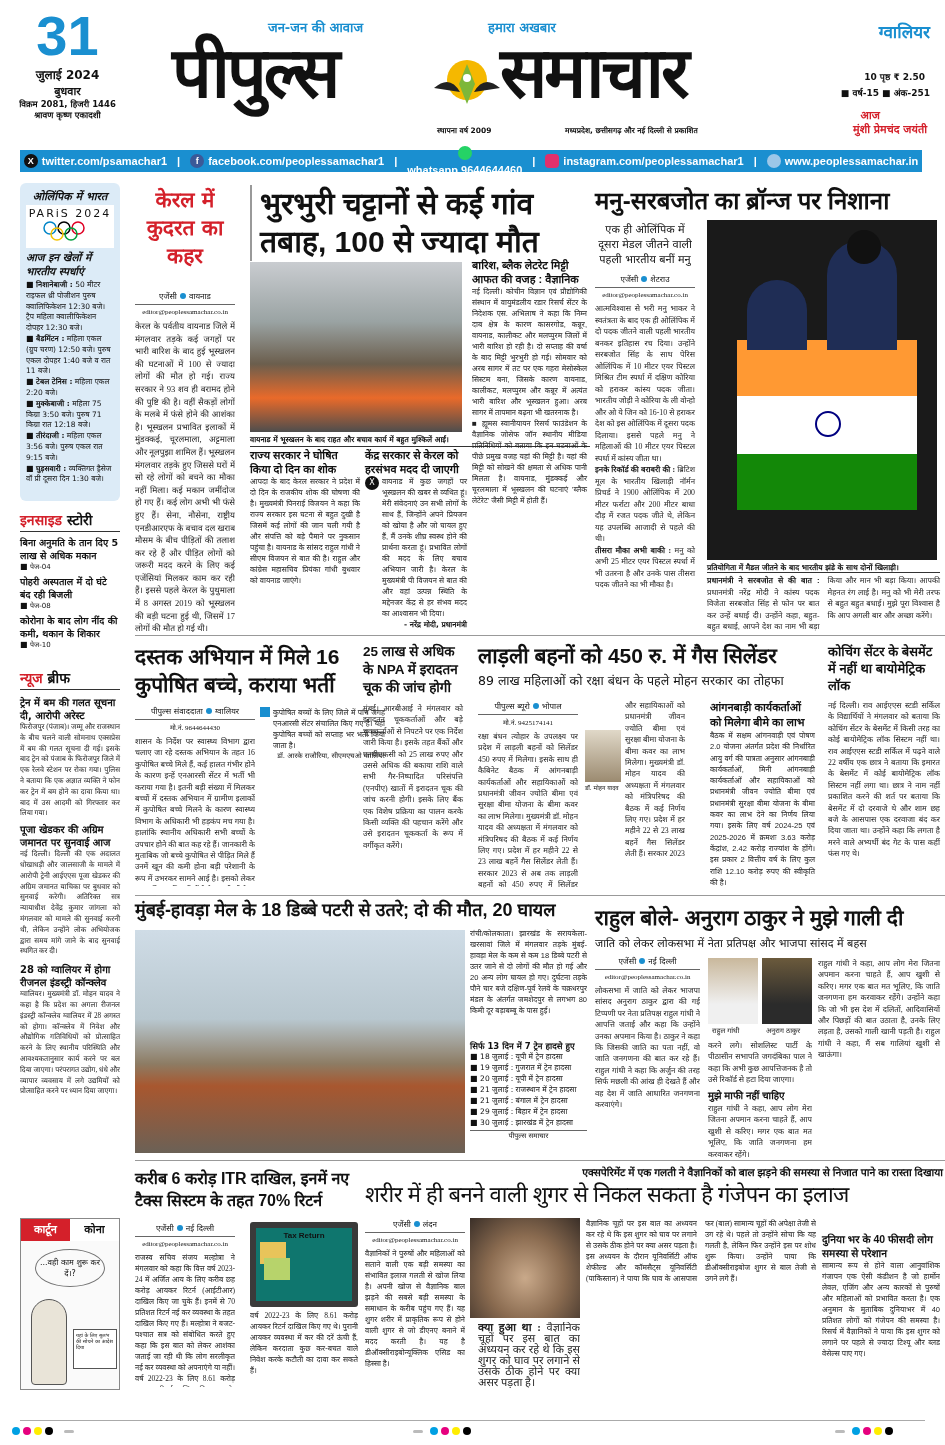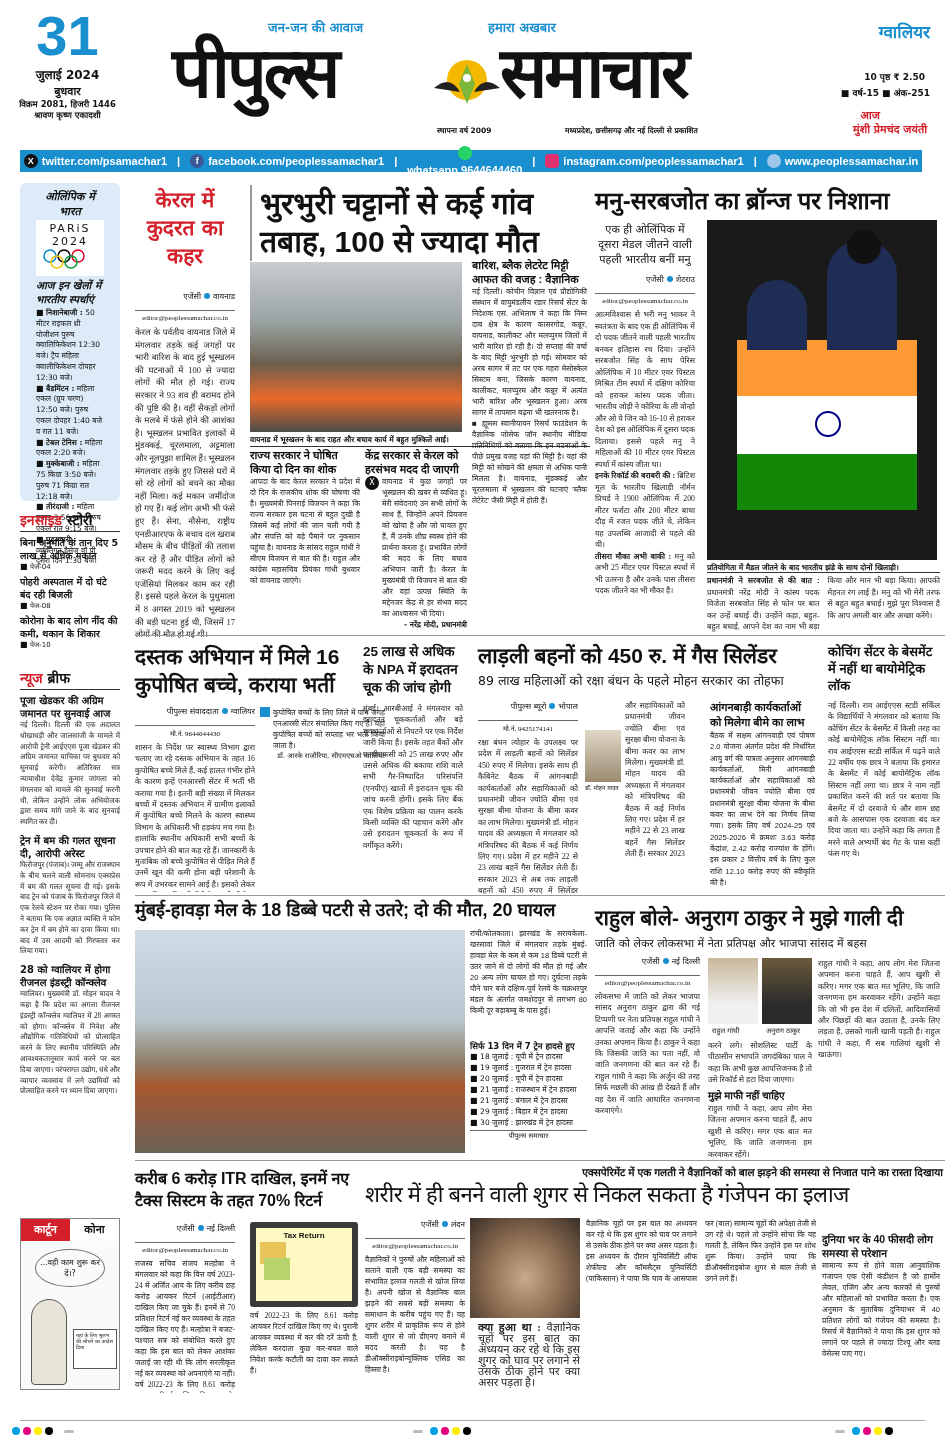--- a/index.html
+++ b/index.html
@@ -1,20 +1,20 @@
 <!DOCTYPE html>
 <html><head>
 <meta charset="utf-8">
 <style>
 *{box-sizing:border-box;margin:0;padding:0}
 body{width:945px;height:1445px;background:#fff;font-family:"DejaVu Sans",sans-serif;color:#111;position:relative;overflow:hidden}
 .abs{position:absolute}
 .red{color:#d4202a}
 .body-t{font-family:"Liberation Serif",serif;font-size:8.5px;line-height:12.6px;color:#222;text-align:justify}
-.byline{font-size:8px;text-align:right;border-bottom:1px solid #666;padding-bottom:9px;margin-bottom:3px}
+.byline{font-size:8px;text-align:center;border-bottom:1px solid #666;padding-bottom:3px;margin-bottom:3px}
 .byline .dot{display:inline-block;width:6px;height:6px;border-radius:50%;background:#1a8fd0;margin:0 3px}
 .email{font-size:7px;text-align:center;font-family:"Liberation Serif",serif;margin-bottom:4px}
 .hr{border-top:1px solid #999}
 .photo{background:linear-gradient(135deg,#6b6b6b,#a9a9a9 40%,#5a6b5a);}
 .sub{font-family:"Liberation Sans",sans-serif;font-weight:bold;font-size:12.5px;line-height:15px}
 .bullet::before{content:"■ ";font-size:8px}
 </style>
 </head>
 <body>
 
@@ -67,21 +67,21 @@
       <span style="display:inline-block;width:14px;height:14px;border-radius:4px;background:#e1306c;"></span>
       <span>instagram.com/peoplessamachar1</span>
     </span>
   <span>|</span>
   <span style="display:flex;align-items:center;gap:4px;">
       <span style="display:inline-block;width:14px;height:14px;border-radius:50%;background:#9cc7e8;"></span>
       <span>www.peoplessamachar.in</span>
     </span>
 </div>
 
-<div class="abs" style="left:20px;top:183px;width:100px;height:318px;background:#dcebf7;border-radius:6px;padding:5px 16px;">
+<div class="abs" style="left:20px;top:183px;width:100px;height:318px;background:#dcebf7;border-radius:6px;padding:5px 6px;">
   <div style="font-weight:bold;font-style:italic;font-size:11px;text-align:center;">ओलिंपिक में भारत</div>
   <div style="background:#fff;margin:2px 0;padding:2px;text-align:center;">
     <div style="font-size:11px;letter-spacing:2px;">PARiS 2024</div>
     <svg width="60" height="22" viewBox="0 0 60 22">
       <circle cx="10" cy="8" r="6" fill="none" stroke="#0085c7" stroke-width="1.5"></circle>
       <circle cx="24" cy="8" r="6" fill="none" stroke="#000" stroke-width="1.5"></circle>
       <circle cx="38" cy="8" r="6" fill="none" stroke="#df0024" stroke-width="1.5"></circle>
       <circle cx="17" cy="14" r="6" fill="none" stroke="#f4c300" stroke-width="1.5"></circle>
       <circle cx="31" cy="14" r="6" fill="none" stroke="#009f3d" stroke-width="1.5"></circle>
     </svg>
@@ -112,27 +112,27 @@
   <div style="margin-top:4px;">
     <div style="font-weight:bold;font-size:9.5px;line-height:13px;">कोरोना के बाद लोग नींद की कमी, थकान के शिकार</div>
     <div class="bullet" style="font-size:7px;">पेज-10</div>
   </div>
 </div>
 
 <div class="abs" style="left:20px;top:668px;width:100px;">
   <div style="font-weight:bold;font-size:14px;border-bottom:1px solid #333;padding-bottom:2px;">
     <span class="red">न्यूज</span> <span>ब्रीफ</span>
   </div>
+  <div style="margin-top:6px;">
+    <div style="font-weight:bold;font-size:10px;line-height:13px;">ट्रेन में बम की गलत सूचना दी, आरोपी अरेस्ट</div>
+    <div class="body-t" style="font-size:7.2px;line-height:10.8px;">फिरोजपुर (पंजाब)। जम्मू और राजस्थान के बीच चलने वाली सोमनाथ एक्सप्रेस में बम की गलत सूचना दी गई। इसके बाद ट्रेन को पंजाब के फिरोजपुर जिले में एक रेलवे स्टेशन पर रोका गया। पुलिस ने बताया कि एक अज्ञात व्यक्ति ने फोन कर ट्रेन में बम होने का दावा किया था। बाद में उस आदमी को गिरफ्तार कर लिया गया।</div>
+  </div>
   <div style="margin-top:4px;">
     <div style="font-weight:bold;font-size:10px;line-height:13px;">पूजा खेडकर की अग्रिम जमानत पर सुनवाई आज</div>
     <div class="body-t" style="font-size:7.2px;line-height:10.8px;">नई दिल्ली। दिल्ली की एक अदालत धोखाधड़ी और जालसाजी के मामले में आरोपी ट्रेनी आईएएस पूजा खेडकर की अग्रिम जमानत याचिका पर बुधवार को सुनवाई करेगी। अतिरिक्त सत्र न्यायाधीश देवेंद्र कुमार जांगला को मंगलवार को मामले की सुनवाई करनी थी, लेकिन उन्होंने लोक अभियोजक द्वारा समय मांगे जाने के बाद सुनवाई स्थगित कर दी।</div>
-  </div>
-  <div style="margin-top:6px;">
-    <div style="font-weight:bold;font-size:10px;line-height:13px;">ट्रेन में बम की गलत सूचना दी, आरोपी अरेस्ट</div>
-    <div class="body-t" style="font-size:7.2px;line-height:10.8px;">फिरोजपुर (पंजाब)। जम्मू और राजस्थान के बीच चलने वाली सोमनाथ एक्सप्रेस में बम की गलत सूचना दी गई। इसके बाद ट्रेन को पंजाब के फिरोजपुर जिले में एक रेलवे स्टेशन पर रोका गया। पुलिस ने बताया कि एक अज्ञात व्यक्ति ने फोन कर ट्रेन में बम होने का दावा किया था। बाद में उस आदमी को गिरफ्तार कर लिया गया।</div>
   </div>
   <div style="margin-top:6px;">
     <div style="font-weight:bold;font-size:10px;line-height:13px;">28 को ग्वालियर में होगा रीजनल इंडस्ट्री कॉन्क्लेव</div>
     <div class="body-t" style="font-size:7.2px;line-height:10.8px;">ग्वालियर। मुख्यमंत्री डॉ. मोहन यादव ने कहा है कि प्रदेश का अगला रीजनल इंडस्ट्री कॉन्क्लेव ग्वालियर में 28 अगस्त को होगा। कॉन्क्लेव में निवेश और औद्योगिक गतिविधियों को प्रोत्साहित करने के लिए स्थानीय परिस्थिति और आवश्यकतानुसार कार्य करने पर बल दिया जाएगा। परंपरागत उद्योग, धंधे और व्यापार व्यवसाय में लगे उद्यमियों को प्रोत्साहित करने पर ध्यान दिया जाएगा।</div>
   </div>
 </div>
 
 <div class="abs" style="left:20px;top:1218px;width:100px;height:172px;border:1px solid #888;">
   <div style="display:flex;height:22px;">
     <div style="flex:1;background:#d4202a;color:#fff;font-weight:bold;font-size:11px;text-align:center;line-height:22px;">कार्टून</div>
@@ -283,21 +283,21 @@
 
 <div class="abs hr" style="left:135px;top:1160px;width:810px;"></div>
 
 <div class="abs" style="left:135px;top:1168px;width:225px;font-family:'Liberation Sans',sans-serif;font-weight:bold;font-size:16px;line-height:22px;">करीब 6 करोड़ ITR दाखिल, इनमें नए टैक्स सिस्टम के तहत 70% रिटर्न</div>
 <div class="abs" style="left:135px;top:1222px;width:100px;">
   <div class="byline"><span>एजेंसी</span><span class="dot"></span><span>नई दिल्ली</span></div>
   <div class="email">editor@peoplessamachar.co.in</div>
   <div class="body-t" style="font-size:7.5px;line-height:11px;height:135px;overflow:hidden;">राजस्व सचिव संजय मल्होत्रा ने मंगलवार को कहा कि वित्त वर्ष 2023-24 में अर्जित आय के लिए करीब छह करोड़ आयकर रिटर्न (आईटीआर) दाखिल किए जा चुके हैं। इनमें से 70 प्रतिशत रिटर्न नई कर व्यवस्था के तहत दाखिल किए गए हैं। मल्होत्रा ने बजट-पश्चात सत्र को संबोधित करते हुए कहा कि इस बात को लेकर आशंका जताई जा रही थी कि लोग सरलीकृत नई कर व्यवस्था को अपनाएंगे या नहीं। वर्ष 2022-23 के लिए 8.61 करोड़ आयकर रिटर्न दाखिल किए गए थे। पुरानी आयकर व्यवस्था में कर की दरें ऊंची हैं, लेकिन करदाता कुछ कर-बचत वाले निवेश करके कटौती का दावा कर सकते हैं।</div>
 </div>
 <div class="abs" style="left:250px;top:1222px;width:108px;height:85px;background:#3a3a3a;border-radius:3px;padding:6px;">
-  <div style="background:#fef9c3;height:100%;position:relative;">
+  <div style="background:#0f766e;height:100%;position:relative;">
     <div style="font-family:'Liberation Sans',sans-serif;font-size:8px;font-weight:bold;text-align:center;padding-top:3px;">Tax Return</div>
     <div style="position:absolute;left:4px;top:14px;width:26px;height:22px;background:#e8c45a;"></div>
     <div style="position:absolute;left:8px;top:30px;width:26px;height:22px;background:#b7d36b;"></div>
   </div>
 </div>
 <div class="abs" style="left:250px;top:1310px;width:108px;">
   <div class="body-t" style="font-size:7.5px;line-height:11px;height:80px;overflow:hidden;column-count:1;">वर्ष 2022-23 के लिए 8.61 करोड़ आयकर रिटर्न दाखिल किए गए थे। पुरानी आयकर व्यवस्था में कर की दरें ऊंची हैं, लेकिन करदाता कुछ कर-बचत वाले निवेश करके कटौती का दावा कर सकते हैं।</div>
 </div>
 
 <div class="abs" style="left:365px;top:1165px;width:578px;font-family:'Liberation Sans',sans-serif;font-weight:bold;font-size:10.5px;text-align:right;">एक्सपेरिमेंट में एक गलती ने वैज्ञानिकों को बाल झड़ने की समस्या से निजात पाने का रास्ता दिखाया</div>

